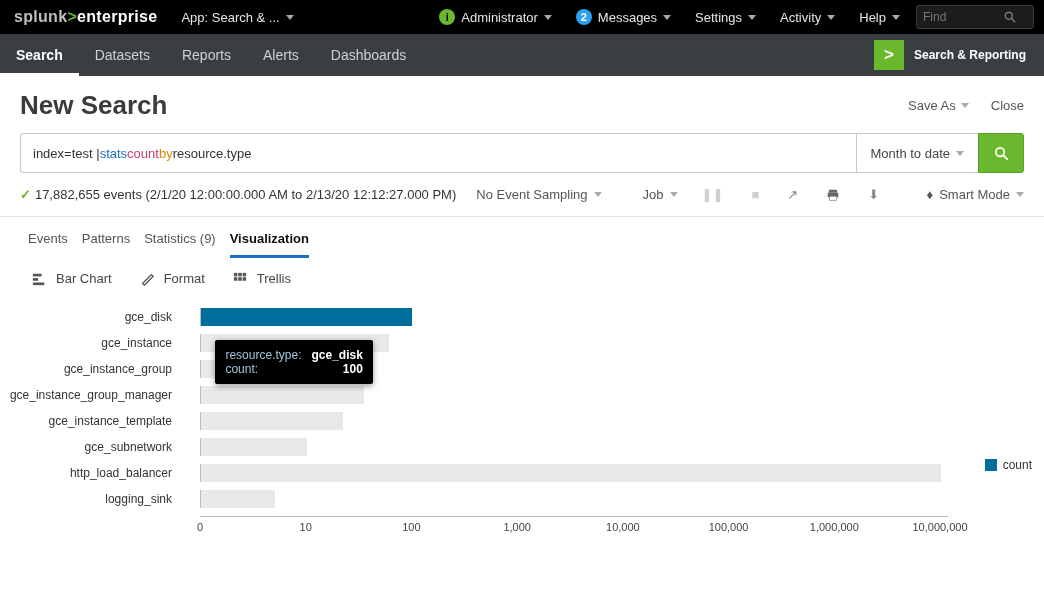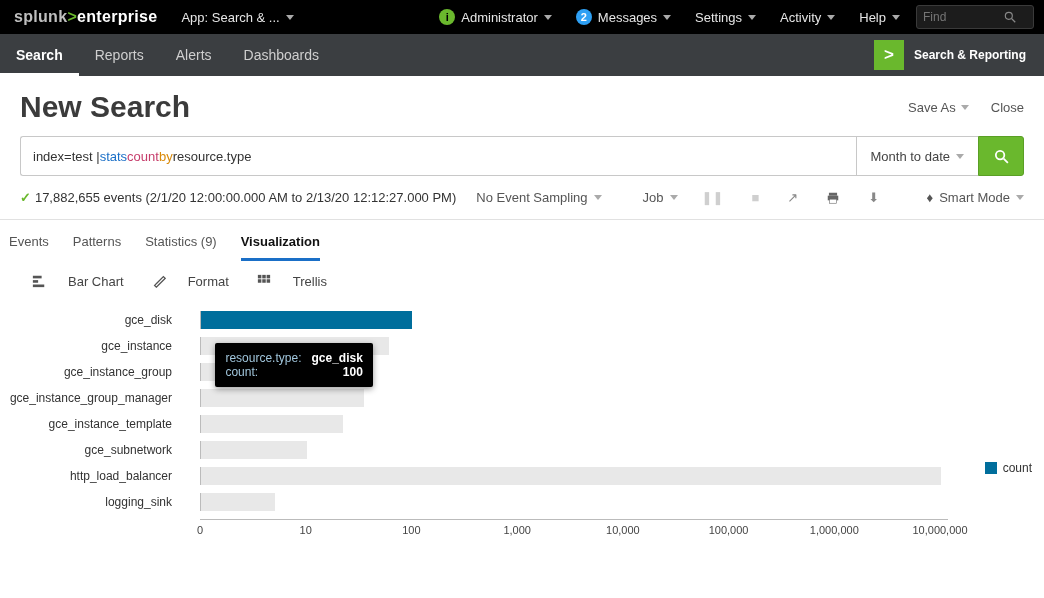--- a/index.html
+++ b/index.html
@@ -22,21 +22,21 @@
   .find svg{width:13px;height:13px}
   
   .navbar{height:42px;background:#3b3e41;display:flex;align-items:center;color:#e5e5e5}
   .nav-item{padding:0 16px;height:42px;display:flex;align-items:center;cursor:pointer;color:#cfcfcf;font-size:14px}
   .nav-item.active{color:#fff;font-weight:700;border-bottom:3px solid #fff;padding-top:3px}
   .nav-spacer{flex:1}
   .sr-logo{width:30px;height:30px;background:#6ab82d;margin-right:10px;display:flex;align-items:center;justify-content:center;color:#fff;font-weight:900;font-size:17px}
   .sr-label{color:#fff;font-weight:700;font-size:12px;padding-right:18px}
   
   .page-head{display:flex;align-items:center;padding:14px 20px 6px}
-  .page-title{font-size:30px;font-weight:700;color:#3b3b3b}
+  .page-title{font-size:26px;font-weight:700;color:#3b3b3b}
   .head-actions{margin-left:auto;display:flex;gap:22px;color:#555}
   .head-actions span{cursor:pointer;display:inline-flex;align-items:center;gap:5px}
   
   .search-row{display:flex;padding:6px 20px 0;gap:0}
   .search-box{flex:1;border:1px solid #c8c8c8;border-right:none;border-radius:3px 0 0 3px;height:40px;display:flex;align-items:center;padding:3px 12px;font-family:Menlo,Consolas,monospace;font-size:13px;background:#fff;outline:none}
   .search-box .kw{color:#1a6fc7}
   .search-box .fn{color:#c63d6b}
   .search-box .op{color:#d98a0a}
   .time-picker{border:1px solid #c8c8c8;border-right:none;height:40px;display:flex;align-items:center;padding:0 14px;background:#fff;cursor:pointer;gap:6px;color:#444}
   .go-btn{width:46px;height:40px;background:#6ab82d;border:1px solid #5a9f25;border-radius:0 3px 3px 0;display:flex;align-items:center;justify-content:center;cursor:pointer}
@@ -44,26 +44,26 @@
   
   .info-row{display:flex;align-items:center;height:44px;padding:0 20px;border-bottom:1px solid #e1e1e1;color:#555;font-size:13px;gap:20px}
   .info-evts{color:#333}
   .info-evts .chk{color:#6ab82d;font-weight:700;margin-right:4px}
   .info-mid,.info-job{display:flex;align-items:center;gap:6px;cursor:pointer}
   .icon-btn{color:#888;cursor:pointer;padding:0 4px}
   .icon-btn.dis{color:#cfcfcf;cursor:default}
   .info-spacer{flex:1}
   .smart{display:flex;align-items:center;gap:6px;cursor:pointer}
   
-  .res-tabs{display:flex;padding:0 9px;height:42px;align-items:flex-end;color:#555;gap:24px;border-bottom:1px solid #fff}
+  .res-tabs{display:flex;padding:0 28px;height:42px;align-items:flex-end;color:#555;gap:14px;border-bottom:1px solid #fff}
   .res-tab{padding-bottom:12px;cursor:pointer}
   .res-tab.active{color:#111;font-weight:700;border-bottom:3px solid #1a6fc7;padding-bottom:9px}
   
   .viz-tools{display:flex;align-items:center;gap:28px;padding:12px 32px;color:#444}
-  .vt{cursor:pointer;display:inline-flex;gap:22px}
+  .vt{cursor:pointer;display:inline-flex;align-items:center;gap:10px}
   
   .chart-wrap{position:relative;padding-left:200px;padding-right:96px;padding-top:6px}
   .row{display:flex;align-items:center;height:26px}
   .lbl{width:180px;text-align:right;padding-right:8px;font-size:12px;color:#333;position:absolute;left:0}
   .track{flex:1;position:relative;height:18px;border-left:1px solid #bbb}
   .bar{position:absolute;top:0;bottom:0;left:0;background:#e8e8e8}
   .bar.hl{background:#006e9c}
   .xaxis{position:relative;height:24px;margin-top:4px;border-top:1px solid #bbb}
   .xtick{position:absolute;top:4px;font-size:11px;color:#444;transform:translateX(-50%)}
   .legend{position:absolute;right:12px;top:160px;font-size:12px;display:flex;align-items:center;gap:6px}
@@ -112,20 +112,21 @@
     <svg class="icon" viewBox="0 0 24 24" fill="none" stroke="#888" stroke-width="2">
         <circle cx="10" cy="10" r="6"></circle>
         <line x1="15" y1="15" x2="21" y2="21"></line>
       </svg>
   </div>
 </div>
 
 <div class="navbar">
   <div id="nav-items" style="display:flex">
       <div class="nav-item active">Search</div>
+      <div class="nav-item">Datasets</div>
       <div class="nav-item">Reports</div>
       <div class="nav-item">Alerts</div>
       <div class="nav-item">Dashboards</div>
     </div>
   <div class="nav-spacer"></div>
   <div class="sr-logo">
       <span>&gt;</span>
     </div>
   <div class="sr-label">Search &amp; Reporting</div>
 </div>

